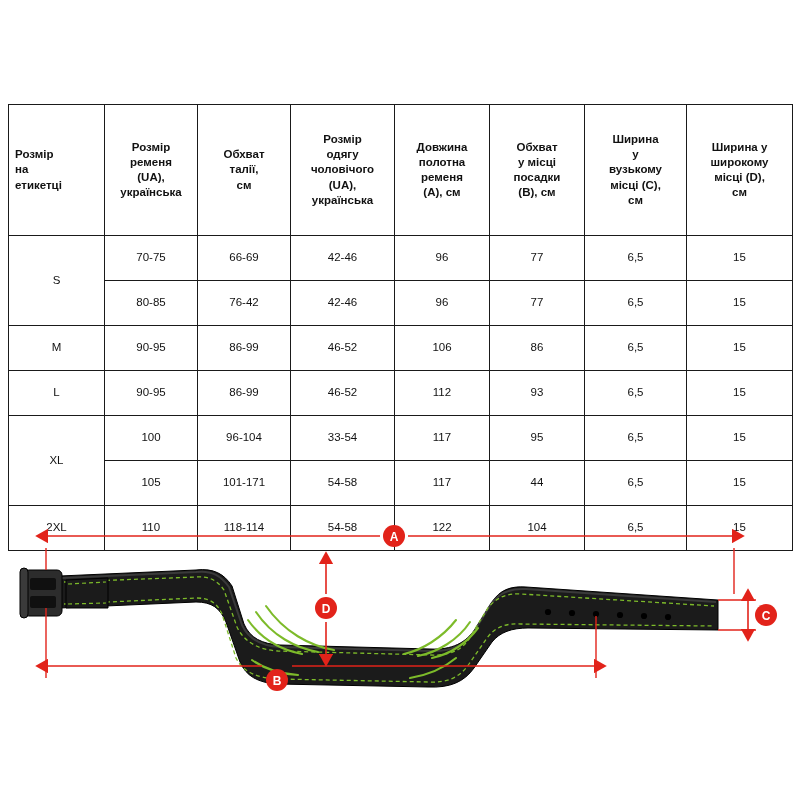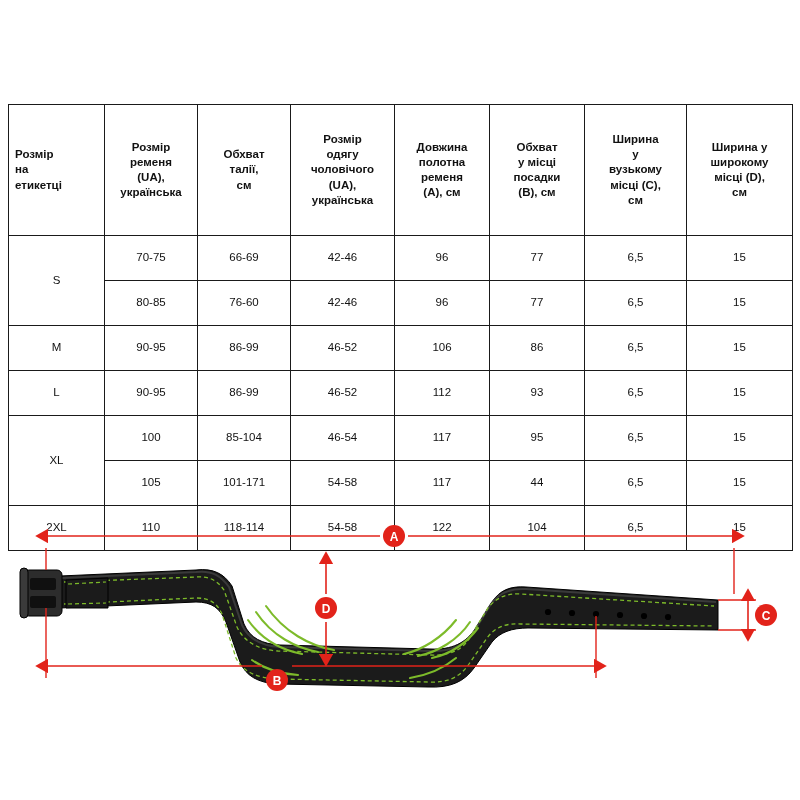--- a/index.html
+++ b/index.html
@@ -162,21 +162,21 @@
           <td class="data-cell">66-69</td>
           <td class="data-cell">42-46</td>
           <td class="data-cell">96</td>
           <td class="data-cell">77</td>
           <td class="data-cell">6,5</td>
           <td class="data-cell">15</td>
         </tr>
 
         <tr>
           <td class="data-cell">80-85</td>
-          <td class="data-cell">76-60</td>
+          <td class="data-cell">76-42</td>
           <td class="data-cell">42-46</td>
           <td class="data-cell">96</td>
           <td class="data-cell">77</td>
           <td class="data-cell">6,5</td>
           <td class="data-cell">15</td>
         </tr>
 
         <tr>
           <td class="label-cell">M</td>
           <td class="data-cell">90-95</td>
@@ -195,22 +195,22 @@
           <td class="data-cell">46-52</td>
           <td class="data-cell">112</td>
           <td class="data-cell">93</td>
           <td class="data-cell">6,5</td>
           <td class="data-cell">15</td>
         </tr>
 
         <tr>
           <td class="label-cell" rowspan="2">XL</td>
           <td class="data-cell">100</td>
-          <td class="data-cell">85-104</td>
-          <td class="data-cell">46-54</td>
+          <td class="data-cell">96-104</td>
+          <td class="data-cell">33-54</td>
           <td class="data-cell">117</td>
           <td class="data-cell">95</td>
           <td class="data-cell">6,5</td>
           <td class="data-cell">15</td>
         </tr>
 
         <tr>
           <td class="data-cell">105</td>
           <td class="data-cell">101-171</td>
           <td class="data-cell">54-58</td>

